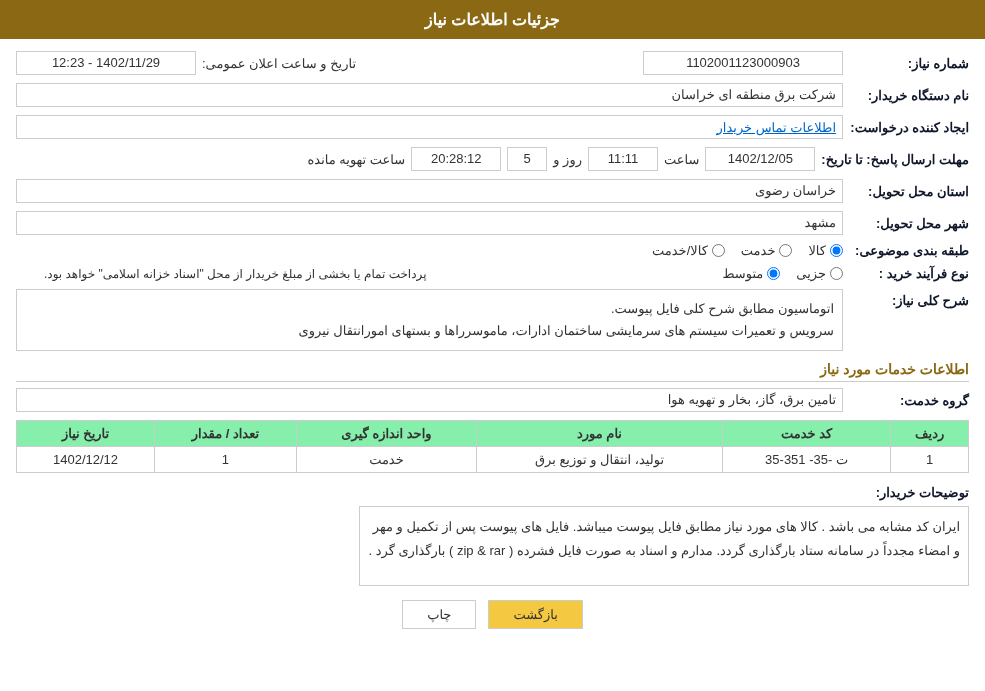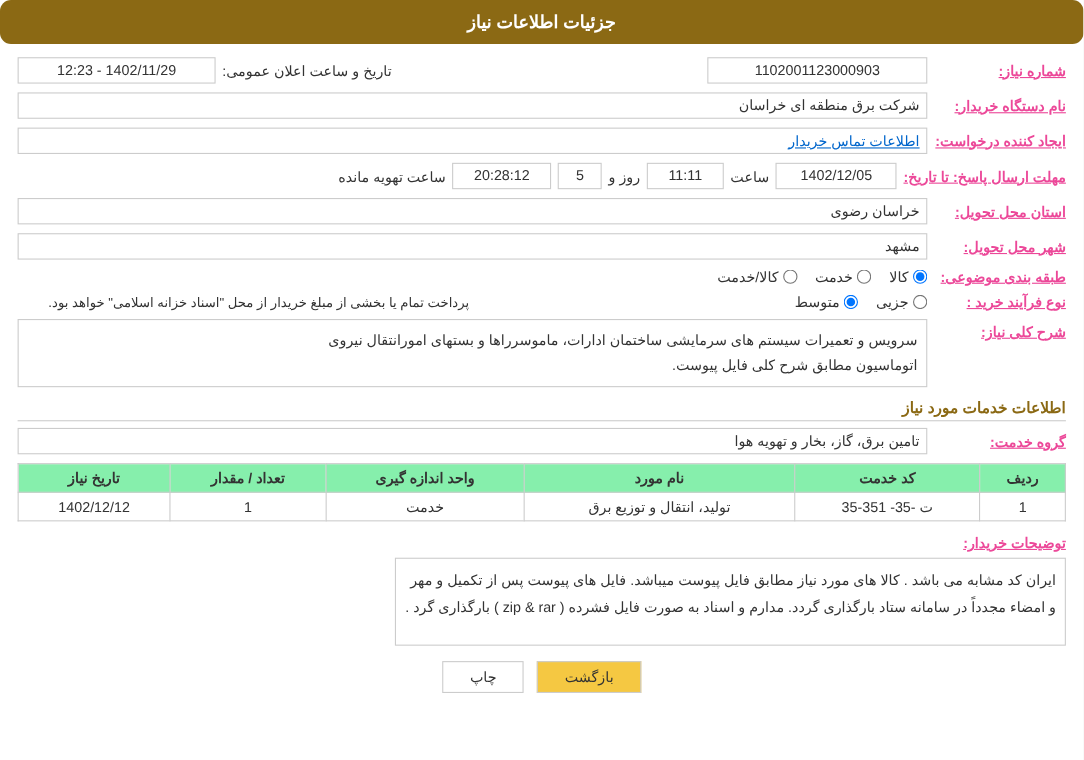--- a/index.html
+++ b/index.html
@@ -16,38 +16,36 @@
       background: #fff;
       min-height: 691px;
     }
     .header-bar {
       background: #8B6914;
       color: #fff;
       text-align: center;
       padding: 10px;
       font-size: 16px;
       font-weight: bold;
-      border-radius: 10px;
     }
     .content {
       padding: 12px 16px;
     }
     .row {
       display: flex;
       align-items: center;
       margin-bottom: 8px;
       gap: 6px;
     }
     .label {
-      color: #ec4899;
+      color: #0f172a;
       font-weight: bold;
       white-space: nowrap;
       min-width: 120px;
       text-align: right;
-      text-decoration: underline;
     }
     .value-box {
       border: 1px solid #ccc;
       background: #fff;
       padding: 3px 6px;
       min-height: 24px;
       flex: 1;
     }
     .value-box-fixed {
       border: 1px solid #ccc;
@@ -220,22 +218,22 @@
           <input type="radio" name="ptype" checked="" style="">
           <span>متوسط</span>
         </div>
       </div>
       <span style="flex:1; font-size:12px; color:#333;">پرداخت تمام یا بخشی از مبلغ خریدار از محل "اسناد خزانه اسلامی" خواهد بود.</span>
     </div>
 
     <div class="row" style="align-items:flex-start; margin-top:8px;">
       <span class="label" style="min-width:120px; padding-top:4px;">شرح کلی نیاز:</span>
       <div class="description-box">
+        <div>اتوماسیون مطابق شرح کلی فایل پیوست.</div>
         <div>سرویس و تعمیرات سیستم های سرمایشی ساختمان ادارات، ماموسرراها و  بستهای امورانتقال نیروی</div>
-        <div>اتوماسیون مطابق شرح کلی فایل پیوست.</div>
       </div>
     </div>
 
     <div class="section-title">اطلاعات خدمات مورد نیاز</div>
 
     <div class="row">
       <span class="label">گروه خدمت:</span>
       <div class="value-box">تامین برق، گاز، بخار و تهویه هوا</div>
     </div>
 

